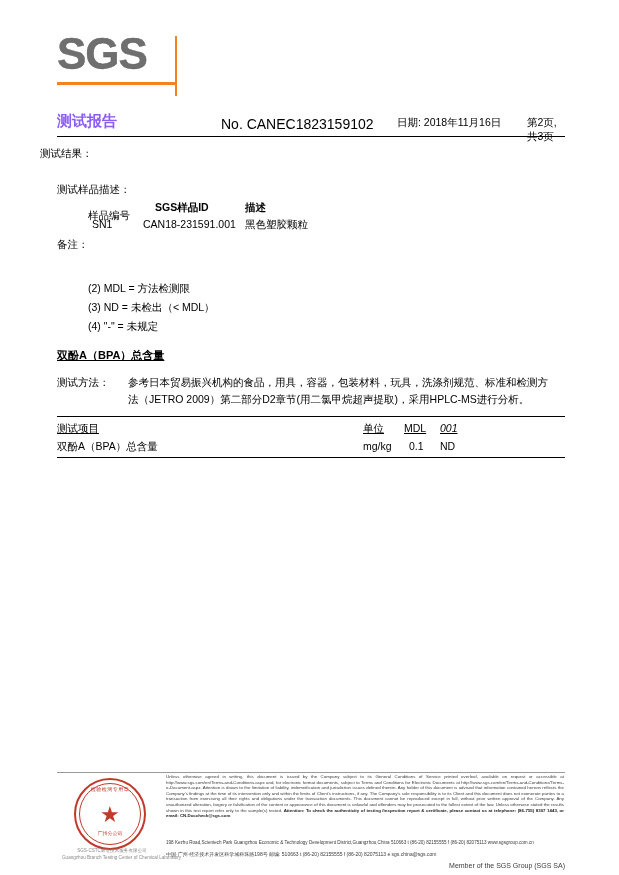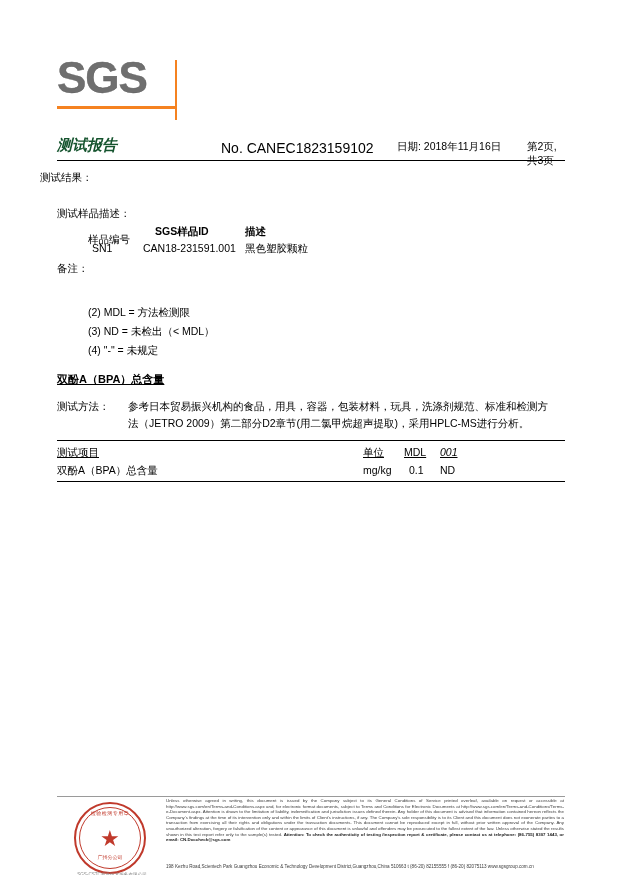--- a/index.html
+++ b/index.html
@@ -14,21 +14,20 @@
     color: #000;
     position: relative;
     overflow: hidden;
   }
   .page {
     position: absolute;
     left: 0; top: 0;
     width: 619px;
     height: 726px;
     background: #fff;
-    margin-top: 24px;
   }
   
   .logo-wrap {
     position: absolute;
     left: 57px;
     top: 32px;
     width: 130px;
     height: 58px;
   }
   .logo-text {
@@ -63,22 +62,21 @@
     top: 112px;
     width: 508px;
     height: 22px;
   }
   .report-title {
     position: absolute;
     left: 0;
     top: 0;
     font-size: 15px;
     font-weight: bold;
-    color: #14532d;
-    font-style: italic;
+    color: #8b5cf6;
   }
   .report-no {
     position: absolute;
     left: 164px;
     top: 4px;
     font-size: 14px;
   }
   .report-date {
     position: absolute;
     left: 340px;

